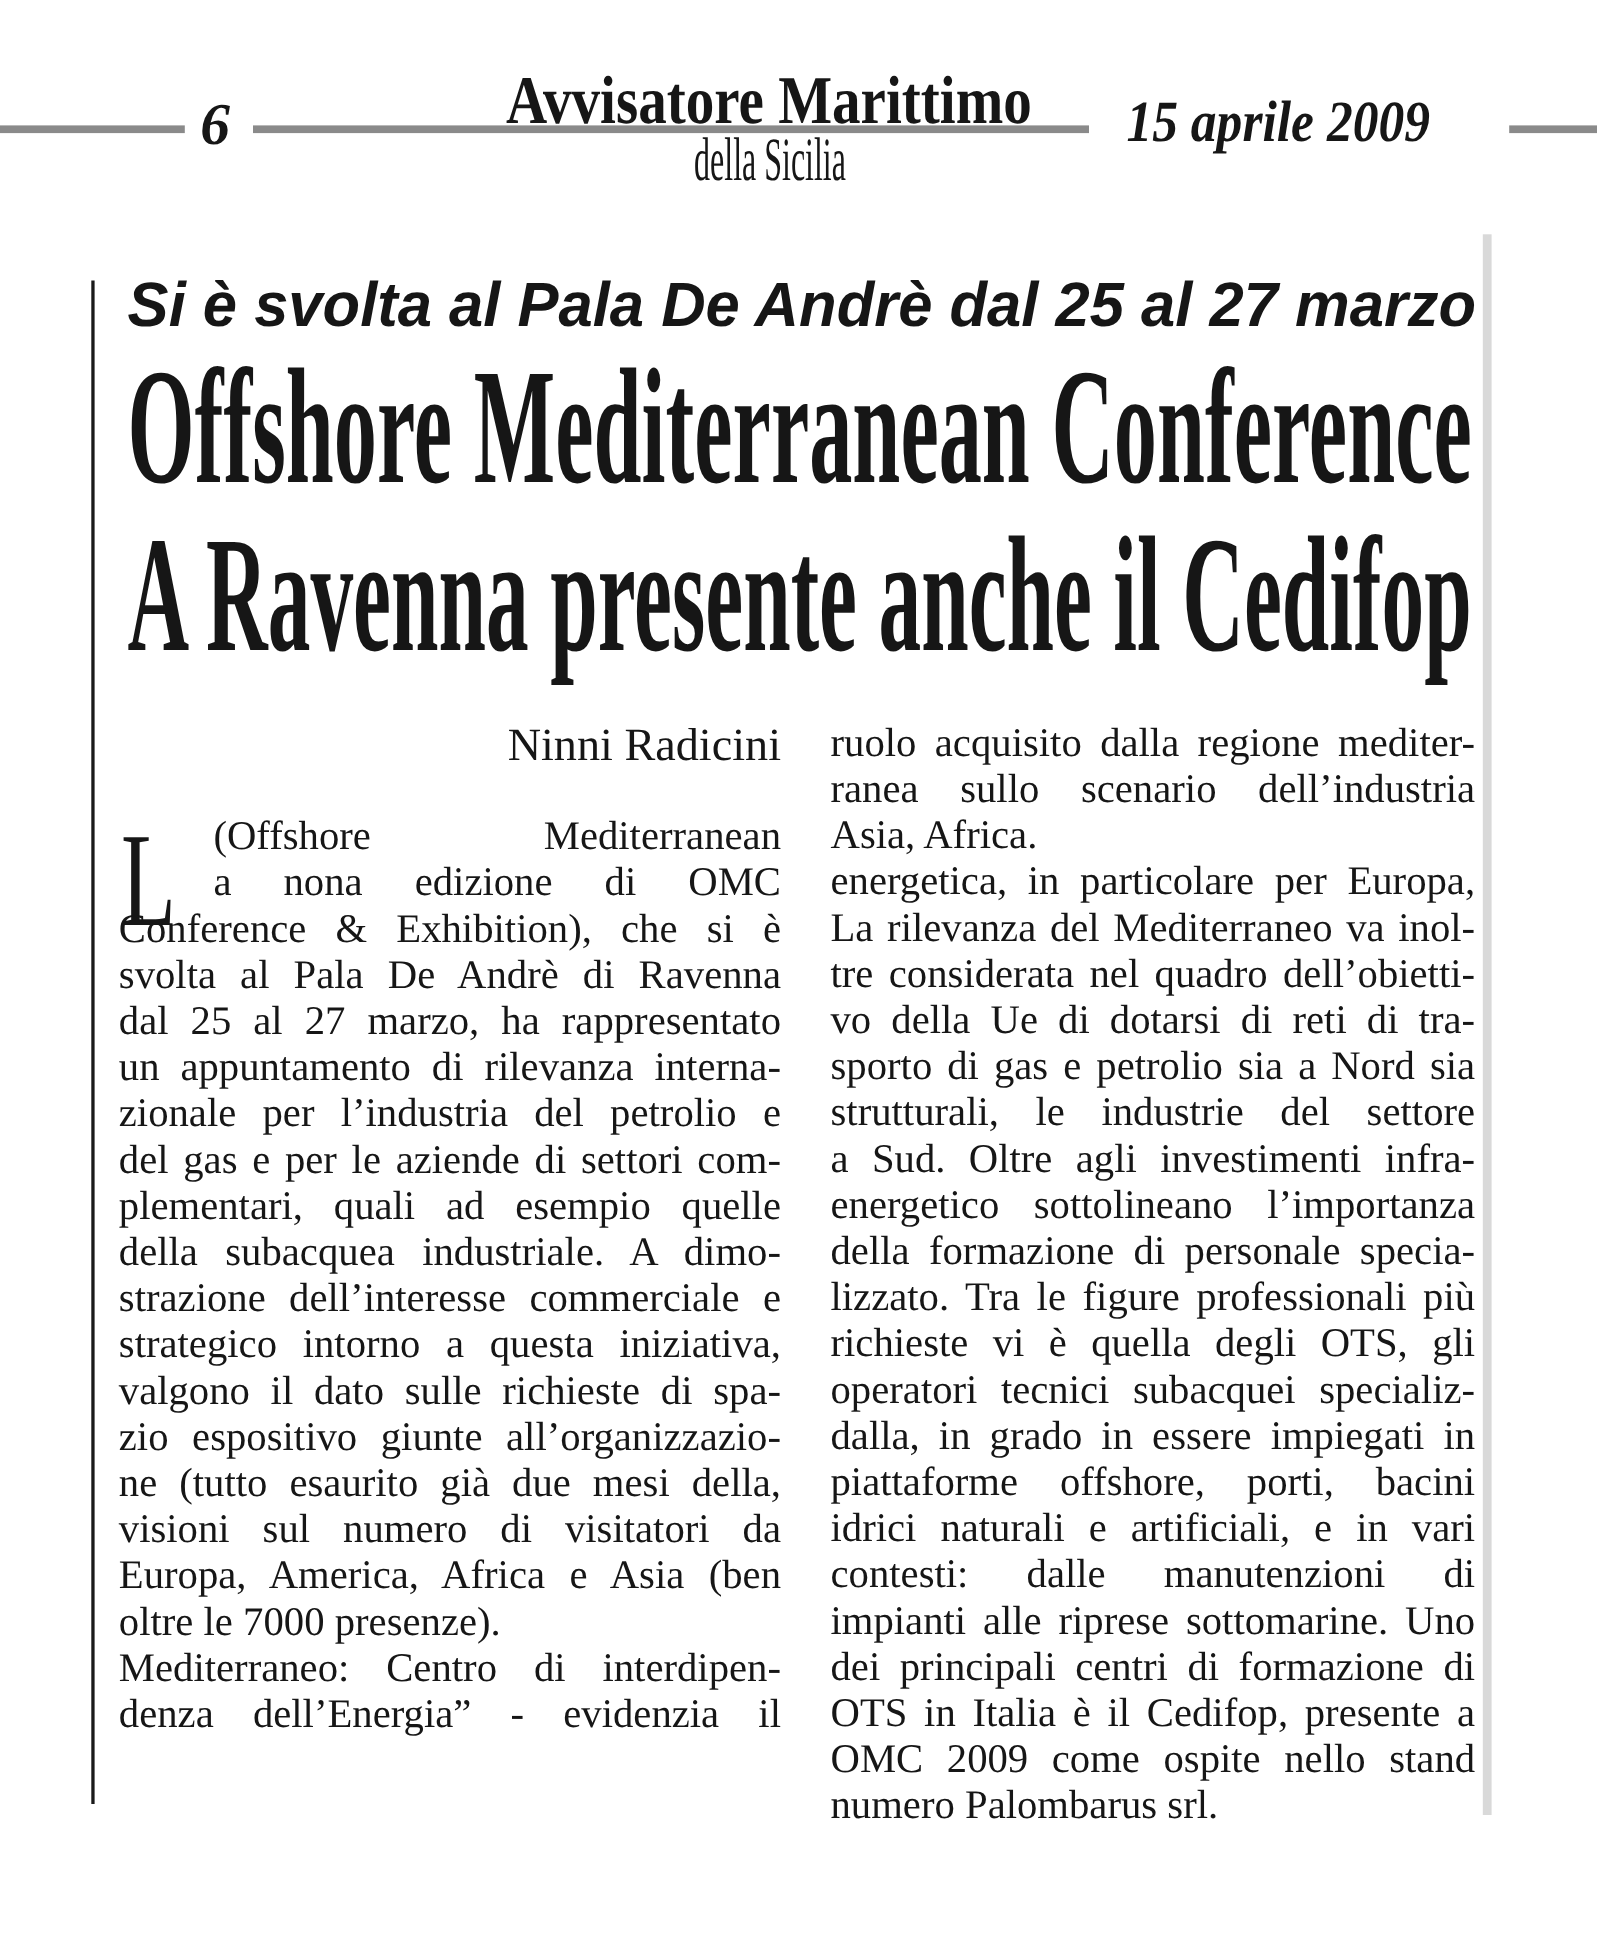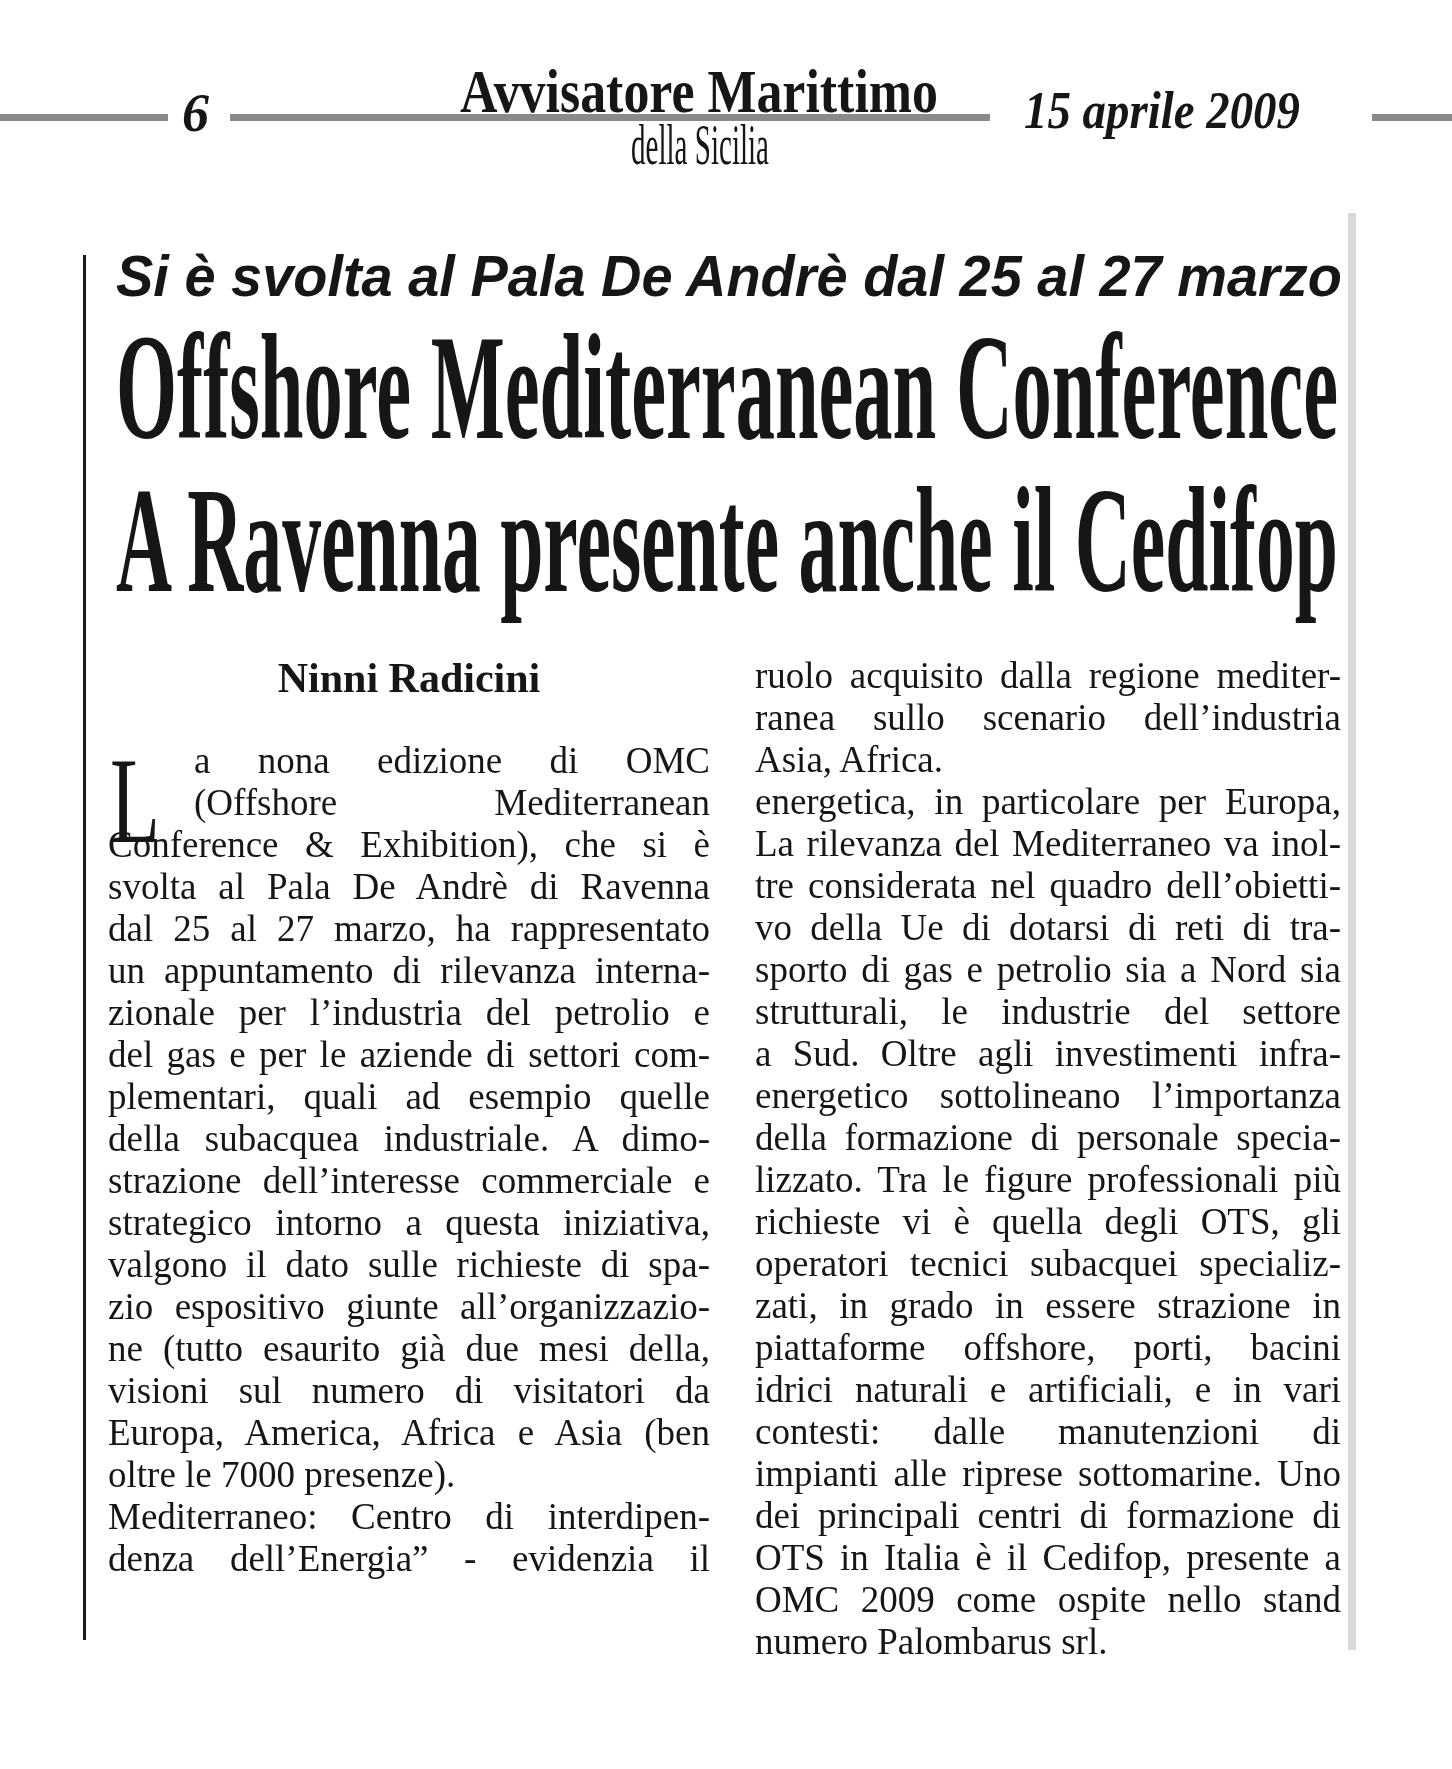--- a/index.html
+++ b/index.html
@@ -23,21 +23,21 @@
   .serif-svg{font-family:"Liberation Serif","DejaVu Serif",serif;}
   .sans-svg{font-family:"Liberation Sans","DejaVu Sans",sans-serif;}
 
   
   .vrule-left{position:absolute;left:83px;top:255px;width:3px;height:1385px;background:#1a1a1a;}
   .edge-bar{position:absolute;left:1348px;top:213px;width:8px;height:1437px;background:#d9d9d9;}
 
   
   .byline{
     position:absolute;left:108px;top:656px;width:602px;
-    font-size:42px;font-weight:bold;line-height:44px;text-align:center;
+    font-size:42px;font-weight:normal;line-height:44px;text-align:right;
   }
 
   
   .col{position:absolute;font-size:37px;}
   .col-left{left:108px;top:740px;width:602px;}
   .col-right{left:755px;top:655px;width:586px;}
   .bodyline{
     height:42px;line-height:42px;
     text-align:justify;text-align-last:justify;
   }
@@ -85,22 +85,22 @@
   </svg>
   <svg class="abs" style="left:116px;top:477px;" width="1232" height="150">
     <text x="0" y="114" class="serif-svg" font-size="150" font-weight="bold" textLength="1222" lengthAdjust="spacingAndGlyphs">A Ravenna presente anche il Cedifop</text>
   </svg>
 
   <div class="byline">Ninni Radicini</div>
 
   <div class="dropcap">L</div>
 
   <div class="col col-left">
+      <div class="bodyline ind">(Offshore Mediterranean</div>
       <div class="bodyline ind">a nona edizione di OMC</div>
-      <div class="bodyline ind">(Offshore Mediterranean</div>
       <div class="bodyline">Conference &amp; Exhibition), che si è</div>
       <div class="bodyline">svolta al Pala De Andrè di Ravenna</div>
       <div class="bodyline">dal 25 al 27 marzo, ha rappresentato</div>
       <div class="bodyline">un appuntamento di rilevanza interna-</div>
       <div class="bodyline">zionale per l’industria del petrolio e</div>
       <div class="bodyline">del gas e per le aziende di settori com-</div>
       <div class="bodyline">plementari, quali ad esempio quelle</div>
       <div class="bodyline">della subacquea industriale. A dimo-</div>
       <div class="bodyline">strazione dell’interesse commerciale e</div>
       <div class="bodyline">strategico intorno a questa iniziativa,</div>
@@ -122,21 +122,21 @@
       <div class="bodyline">tre considerata nel quadro dell’obietti-</div>
       <div class="bodyline">vo della Ue di dotarsi di reti di tra-</div>
       <div class="bodyline">sporto di gas e petrolio sia a Nord sia</div>
       <div class="bodyline">strutturali, le industrie del settore</div>
       <div class="bodyline">a Sud. Oltre agli investimenti infra-</div>
       <div class="bodyline">energetico sottolineano l’importanza</div>
       <div class="bodyline">della formazione di personale specia-</div>
       <div class="bodyline">lizzato. Tra le figure professionali più</div>
       <div class="bodyline">richieste vi è quella degli OTS, gli</div>
       <div class="bodyline">operatori tecnici subacquei specializ-</div>
-      <div class="bodyline">zati, in grado in essere strazione in</div>
+      <div class="bodyline">dalla, in grado in essere impiegati in</div>
       <div class="bodyline">piattaforme offshore, porti, bacini</div>
       <div class="bodyline">idrici naturali e artificiali, e in vari</div>
       <div class="bodyline">contesti: dalle manutenzioni di</div>
       <div class="bodyline">impianti alle riprese sottomarine. Uno</div>
       <div class="bodyline">dei principali centri di formazione di</div>
       <div class="bodyline">OTS in Italia è il Cedifop, presente a</div>
       <div class="bodyline">OMC 2009 come ospite nello stand</div>
       <div class="bodyline pend">numero Palombarus srl.</div>
     </div>
 

